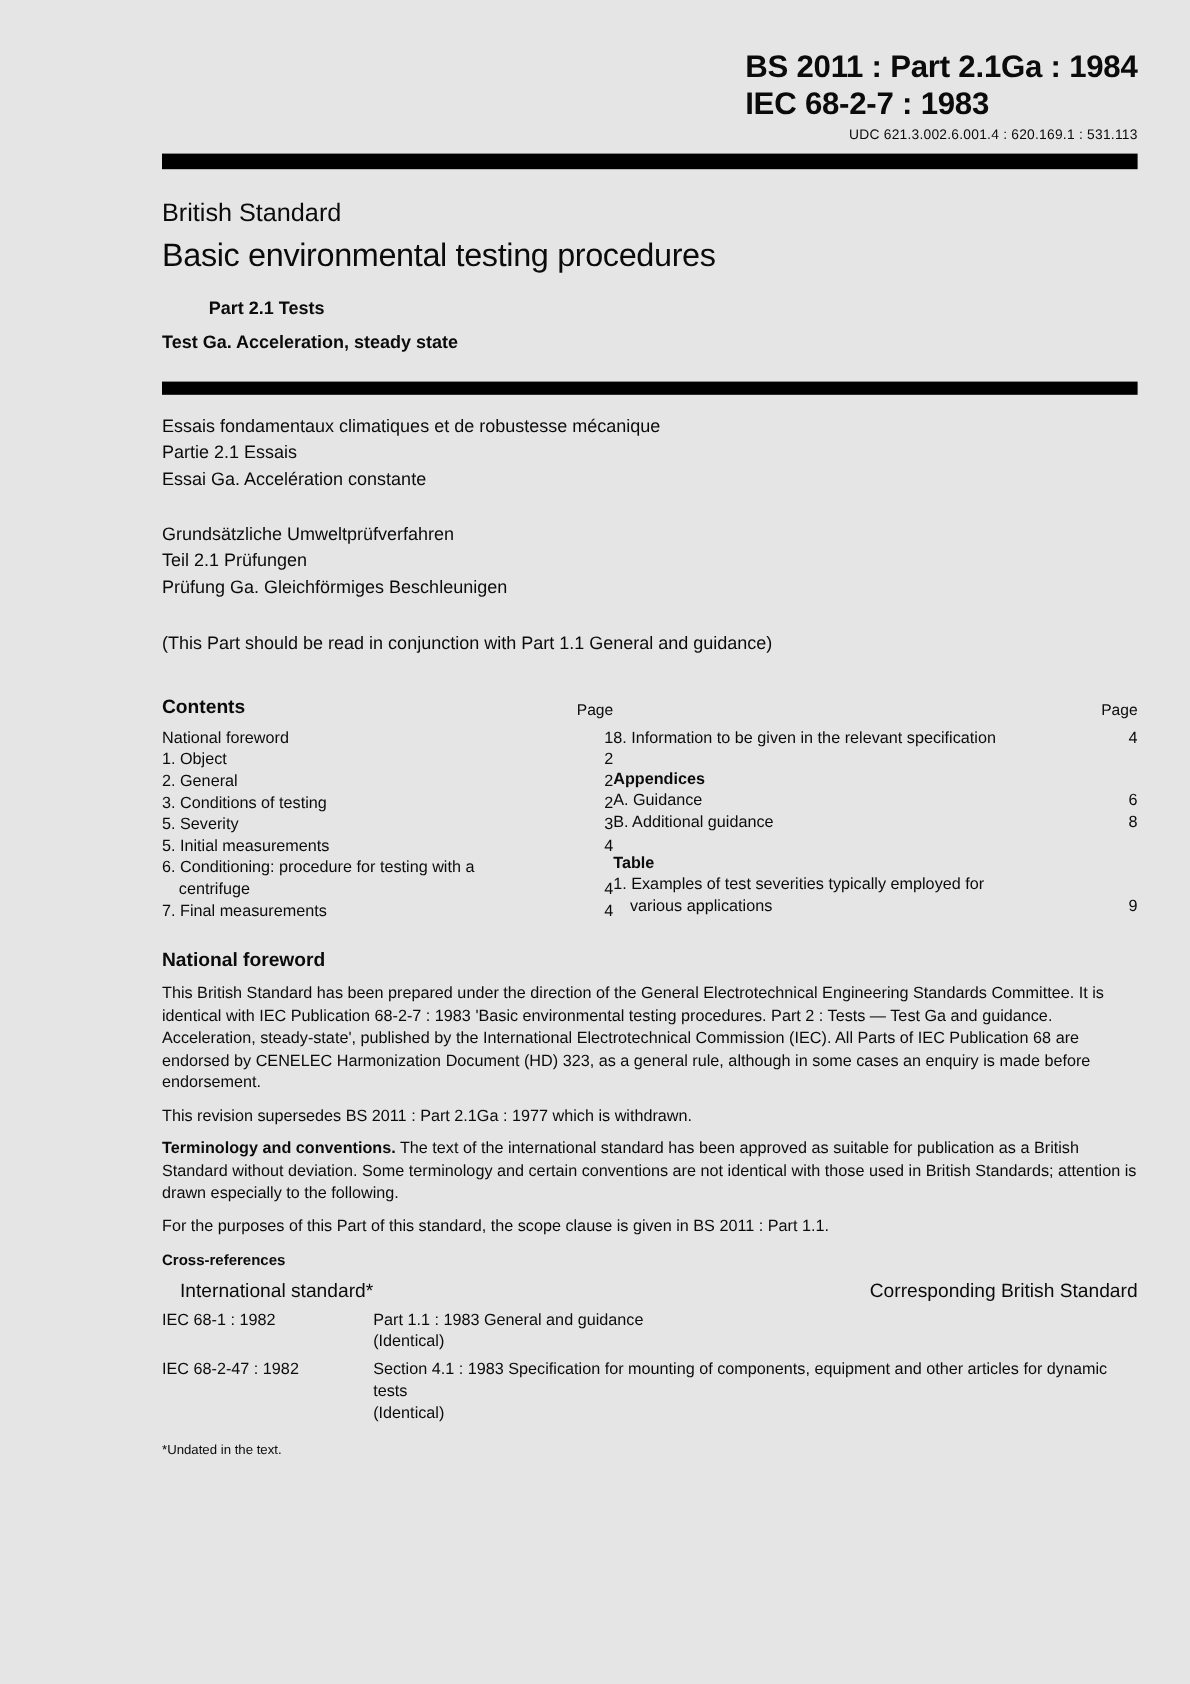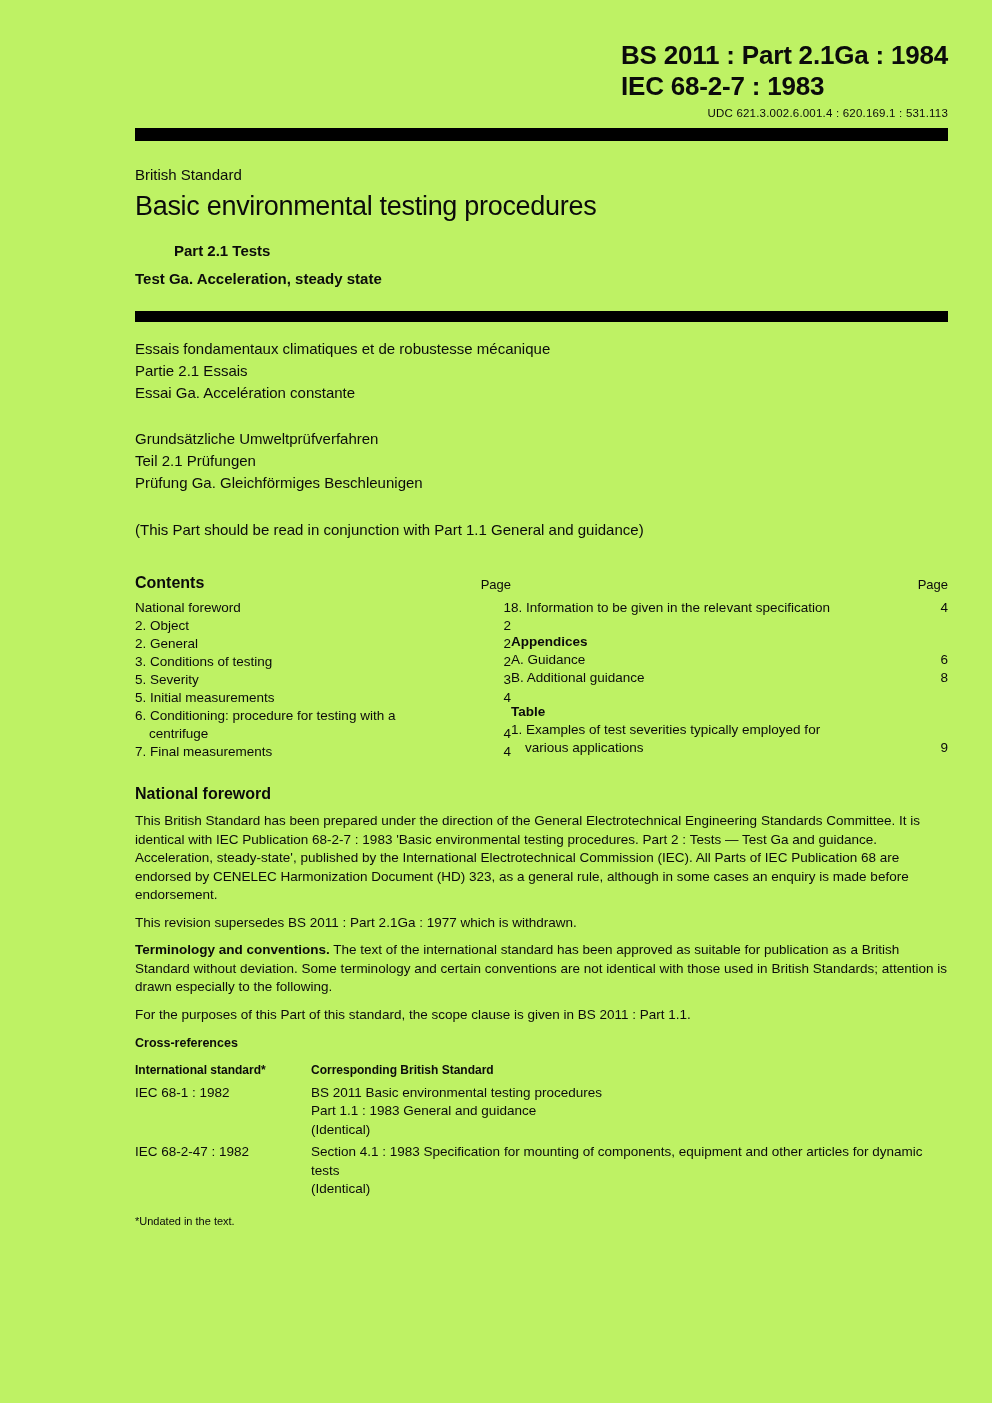--- a/index.html
+++ b/index.html
@@ -1,31 +1,31 @@
 <!DOCTYPE html>
 <html><head>
 <meta charset="utf-8">
 <style>
   * { margin:0; padding:0; box-sizing:border-box; }
   html,body { background:#ffffff; }
   .page {
-    width:992px; height:1403px; background:#bef264; position:relative; overflow:hidden;
+    width:992px; height:1403px; background:#e5e5e5; position:relative; overflow:hidden;
     font-family:"Liberation Sans","DejaVu Sans",sans-serif; color:#0b0b0b;
   }
   .content { padding:0 44px 0 135px; }
 
   
   .header-block { margin-left:auto; width:fit-content; padding-top:40px; padding-bottom:9px; text-align:left; }
   .header-ref { font-size:26px; font-weight:bold; line-height:1.2; letter-spacing:-0.2px; }
   .header-udc { font-size:11.5px; margin-top:5px; letter-spacing:0.2px;text-align:right; }
 
   .rule { height:13px; background:#000; }
   .rule2 { height:11px; background:#000; margin-top:24px; }
 
-  .kicker { margin-top:25px; font-size:15px; }
+  .kicker { margin-top:25px; font-size:21px; }
   .doc-title { margin-top:8px; font-size:27px; font-weight:normal; letter-spacing:-0.3px; }
   .part-line { margin-top:20px; font-size:15px; font-weight:bold;margin-left:39px; }
   .test-line { margin-top:11px; font-size:15px; font-weight:bold; }
 
   .lang-block { margin-top:16px; font-size:15px; line-height:22px; }
   .lang-block.german { margin-top:24px; }
   .note { margin-top:27px; font-size:15px; }
 
   
   .toc { margin-top:34px; display:flex; font-size:13.5px; }
@@ -46,21 +46,21 @@
   .fw-para { margin-top:9px; font-size:13.5px; line-height:18.5px; }
   .fw-lead { font-weight:bold; }
   .cross-heading { margin-top:12px; font-size:12.5px; font-weight:bold; }
 
   
   .xref { margin-top:11px; font-size:13.5px; }
   .xref-row { display:flex; align-items:flex-start; }
   .xref-row + .xref-row { margin-top:4px; }
   .xref-col1 { flex:0 0 176px; line-height:18.5px; }
   .xref-col2 { flex:1; min-width:0; line-height:18.5px; }
-  .xref-header { font-size:12px; font-weight:bold; }
+  .xref-header { font-size:16px; font-weight:normal;text-align:right; }
   .xref-body { margin-top:2px; }
   .xref-gap { margin-top:8px; }
   .footnote { margin-top:16px; font-size:11px; }
 </style>
 </head>
 <body>
 
 <div class="page">
   <div class="content">
 
@@ -97,21 +97,21 @@
       <div class="toc-col-left">
         <div class="toc-head">
           <span class="toc-heading">Contents</span>
           <span class="toc-page-label">Page</span>
         </div>
         <div class="toc-item">
           <span class="toc-label">National foreword</span>
           <span class="toc-page">1</span>
         </div>
         <div class="toc-item">
-          <span class="toc-label">2. Object</span>
+          <span class="toc-label">1. Object</span>
           <span class="toc-page">2</span>
         </div>
         <div class="toc-item">
           <span class="toc-label">2. General</span>
           <span class="toc-page">2</span>
         </div>
         <div class="toc-item">
           <span class="toc-label">3. Conditions of testing</span>
           <span class="toc-page">2</span>
         </div>
@@ -167,21 +167,20 @@
     <div class="cross-heading">Cross-references</div>
 
     <div class="xref">
       <div class="xref-row">
         <div class="xref-col1 xref-header">International standard*</div>
         <div class="xref-col2 xref-header">Corresponding British Standard</div>
       </div>
       <div class="xref-row xref-body">
         <div class="xref-col1">IEC 68-1 : 1982</div>
         <div class="xref-col2">
-          <div>BS 2011 Basic environmental testing procedures</div>
           <div>Part 1.1 : 1983 General and guidance</div>
           <div>(Identical)</div>
         </div>
       </div>
       <div class="xref-row xref-gap">
         <div class="xref-col1">IEC 68-2-47 : 1982</div>
         <div class="xref-col2">
           <div>Section 4.1 : 1983 Specification for mounting of components, equipment and other articles for dynamic tests</div>
           <div>(Identical)</div>
         </div>

